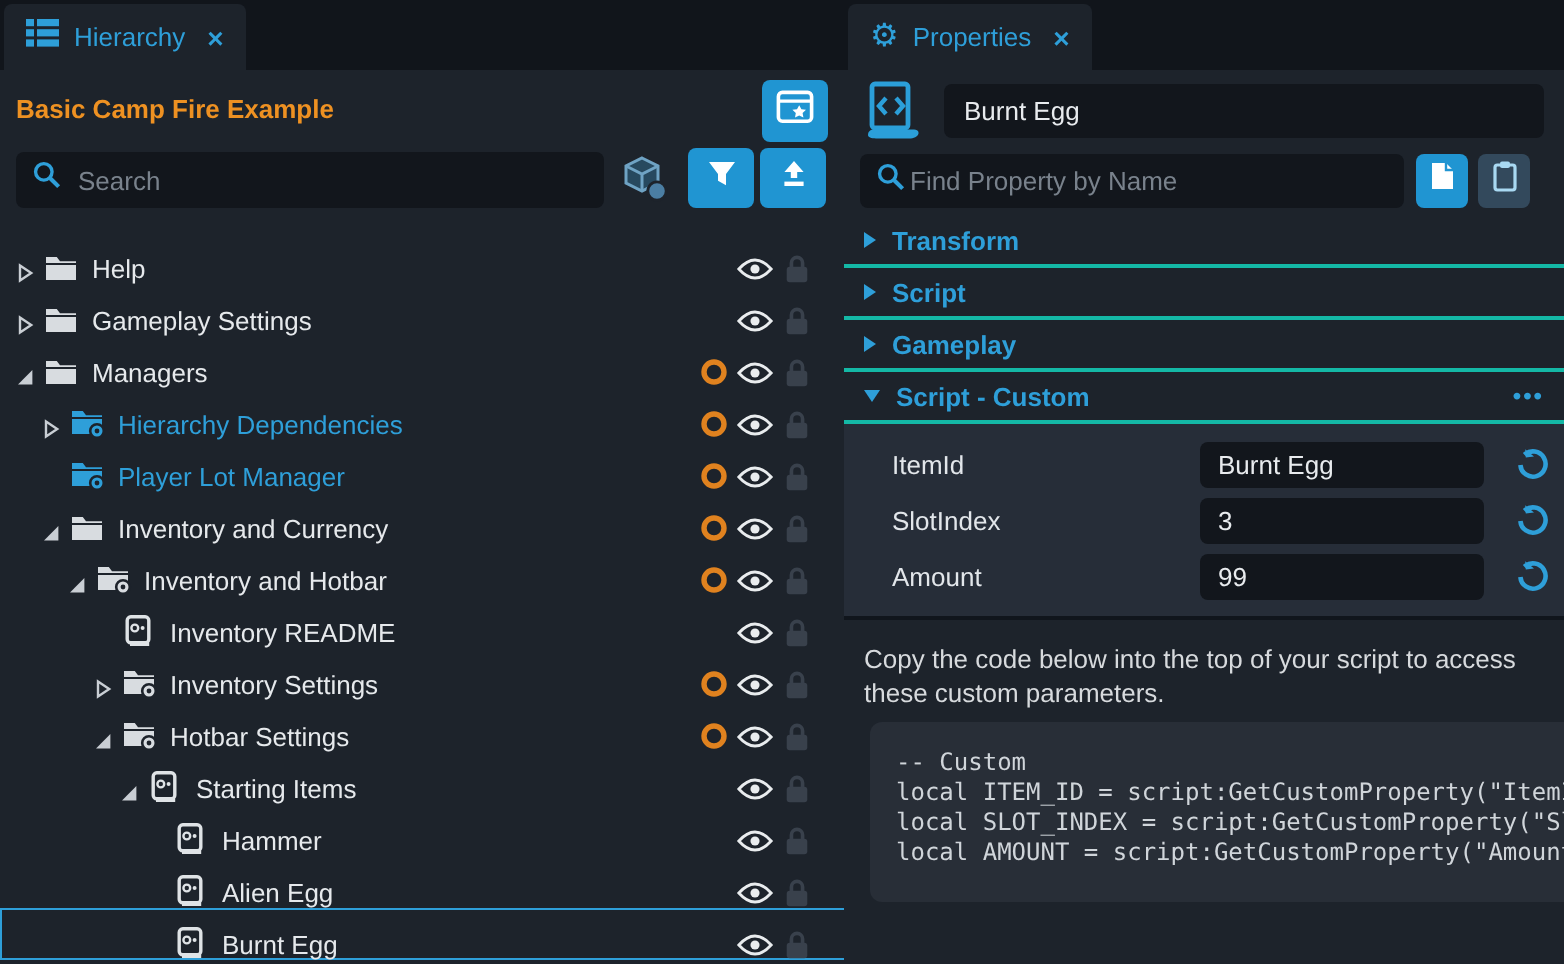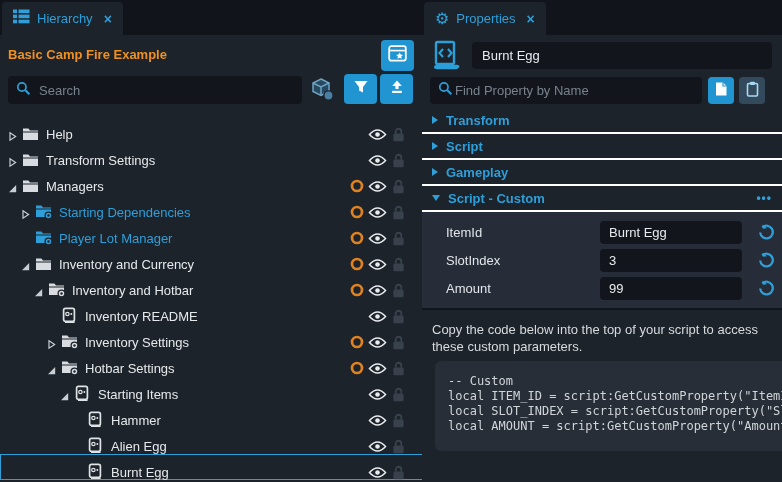--- a/index.html
+++ b/index.html
@@ -52,21 +52,21 @@
                 border:none; outline:none; border-radius:4px; color:#e8ebee; font-size:13px; padding-left:10px;
                 font-family:"Liberation Sans",sans-serif; }
   .pr-search  { position:absolute; left:8px; top:77px; width:272px; height:27px; background:#12161c;
                 border-radius:4px; display:flex; align-items:center; padding-left:8px; gap:0; }
   .sq-btn { position:absolute; top:77px; width:26px; height:27px; border-radius:4px;
             display:flex; align-items:center; justify-content:center; cursor:pointer; }
   #copy-btn  { left:286px; background:#2095d2; }
   #paste-btn { left:317px; background:#33495c; }
 
   .sections { position:absolute; top:108px; left:0; right:0; }
-  .sec { height:26px; display:flex; align-items:center; padding:0 10px; border-bottom:2px solid #ffffff; cursor:pointer; }
+  .sec { height:26px; display:flex; align-items:center; padding:0 10px; border-bottom:2px solid #14b8a6; cursor:pointer; }
   .sec-label { color:#2e9fd9; font-weight:bold; font-size:13px; margin-left:8px; }
   .tri-r { width:0; height:0; border-left:6px solid #2e9fd9; border-top:4px solid transparent; border-bottom:4px solid transparent; }
   .tri-d { width:0; height:0; border-top:6px solid #2e9fd9; border-left:4px solid transparent; border-right:4px solid transparent; }
   .sec-dots { margin-left:auto; color:#2e9fd9; font-weight:bold; font-size:12px; letter-spacing:1px; cursor:pointer; }
 
   .custom-region { background:#262d38; border-bottom:2px solid #10151c; padding:6px 0; }
   .cp-row { height:28px; display:flex; align-items:center; position:relative; }
   .cp-label { margin-left:24px; font-size:13px; color:#e2e6ea; }
   .cp-input { position:absolute; left:178px; width:142px; height:23px; background:#12161c; border:none; outline:none;
               border-radius:4px; color:#e8ebee; font-size:13px; padding-left:9px; font-family:"Liberation Sans",sans-serif; }
@@ -175,21 +175,21 @@
           <svg width="11" height="11" viewBox="0 0 11 11">
             <path d="M3 1.8 L8.6 5.5 L3 9.2 Z" fill="none" stroke="#c9ced4" stroke-width="1.2"></path>
           </svg>
         </span>
         <span class="ricon">
           <svg width="17" height="14" viewBox="0 0 17 14">
             <path d="M1 1.5 H6.4 L8 3.6 H16 V13 H1 Z" fill="#d8dce0"></path>
             <path d="M1 5 H16" stroke="#1d232b" stroke-width="1"></path>
           </svg>
         </span>
-        <span class="rlabel">Transform Settings</span>
+        <span class="rlabel">Gameplay Settings</span>
         <span class="eye"><svg width="19" height="15" viewBox="0 0 20 14">
             <path d="M1.5 7 Q10 -2.5 18.5 7 Q10 16.5 1.5 7 Z" fill="none" stroke="#e9eceE" stroke-width="1.5"></path>
             <circle cx="10" cy="7" r="2.4" fill="#e9ecee"></circle>
           </svg></span>
         <span class="lockI"><svg width="13" height="15" viewBox="0 0 12 14">
             <path d="M3.4 6.2 V4.2 a2.6 2.6 0 0 1 5.2 0 V6.2" fill="none" stroke="#39414c" stroke-width="1.7"></path>
             <rect x="1.2" y="6" width="9.6" height="7.2" rx="1.4" fill="#39414c"></rect>
           </svg></span>
       </div>
       <div class="trow">
@@ -224,21 +224,21 @@
           </svg>
         </span>
         <span class="ricon">
           <svg width="18" height="15" viewBox="0 0 18 15">
             <path d="M1 1.5 H6.4 L8 3.6 H16 V13 H1 Z" fill="#2e9fd9"></path>
             <path d="M1 5 H16" stroke="#1d232b" stroke-width="1"></path>
             <circle cx="13.5" cy="11.5" r="3.4" fill="#2e9fd9" stroke="#1d232b" stroke-width="1.3"></circle>
             <circle cx="13.5" cy="11.5" r="1.2" fill="#1d232b"></circle>
           </svg>
         </span>
-        <span class="rlabel blue">Starting Dependencies</span>
+        <span class="rlabel blue">Hierarchy Dependencies</span>
         <span class="net"><svg width="16" height="16" viewBox="0 0 16 16">
             <circle cx="8" cy="8" r="5" fill="none" stroke="#e0821f" stroke-width="2.7"></circle>
           </svg></span>
         <span class="eye"><svg width="19" height="15" viewBox="0 0 20 14">
             <path d="M1.5 7 Q10 -2.5 18.5 7 Q10 16.5 1.5 7 Z" fill="none" stroke="#e9eceE" stroke-width="1.5"></path>
             <circle cx="10" cy="7" r="2.4" fill="#e9ecee"></circle>
           </svg></span>
         <span class="lockI"><svg width="13" height="15" viewBox="0 0 12 14">
             <path d="M3.4 6.2 V4.2 a2.6 2.6 0 0 1 5.2 0 V6.2" fill="none" stroke="#39414c" stroke-width="1.7"></path>
             <rect x="1.2" y="6" width="9.6" height="7.2" rx="1.4" fill="#39414c"></rect>

